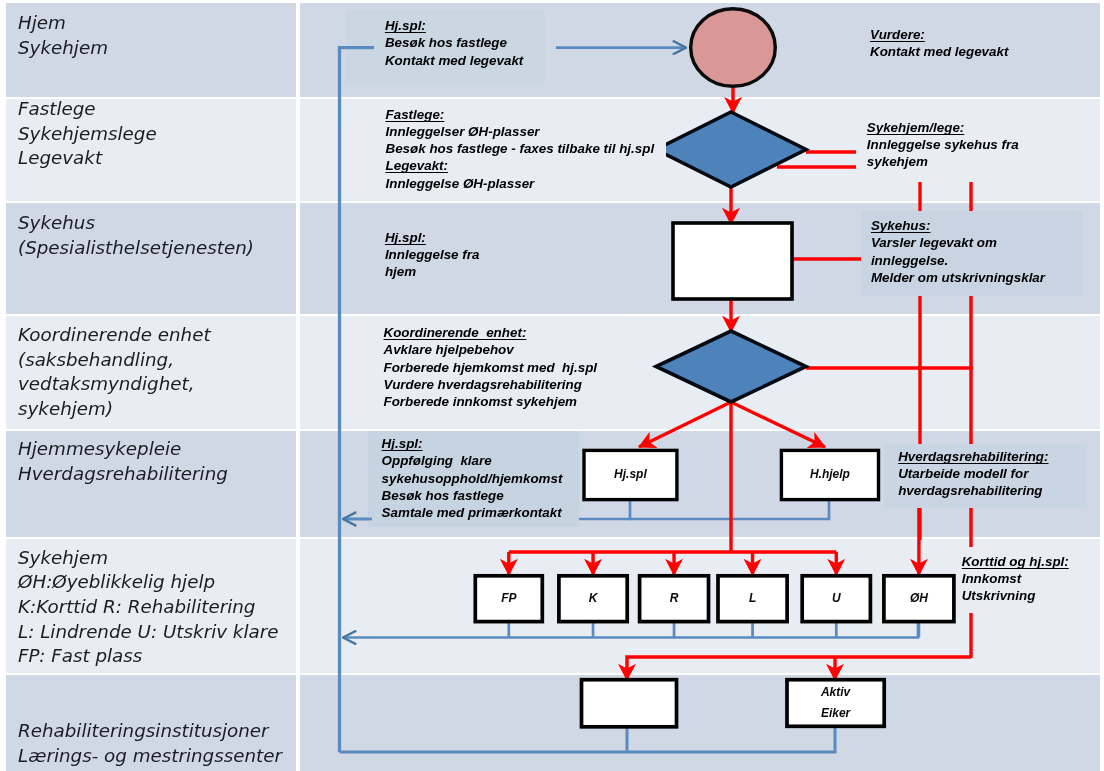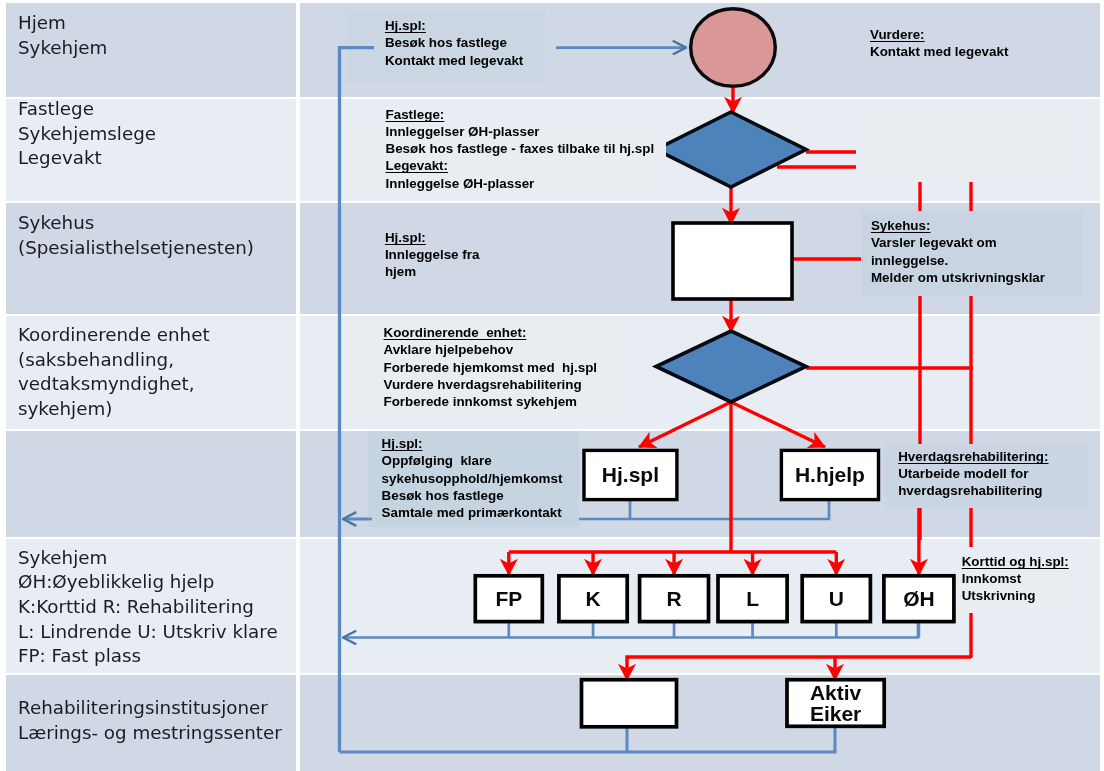--- a/index.html
+++ b/index.html
@@ -1,31 +1,31 @@
 <!DOCTYPE html>
 <html><head>
 <meta charset="utf-8">
 <style>
   html,body{margin:0;padding:0;background:#fff;}
   body{width:1104px;height:771px;overflow:hidden;
        font-family:"Liberation Sans",sans-serif;}
-  #page{position:relative;width:1104px;height:771px;background:#fff;}
+  #page{position:relative;width:1104px;height:771px;background:#fff;font-style:italic;}
   .band{position:absolute;left:6px;width:1094px;}
   .band.dark{background:#d0d7e5;}
   .band.light{background:#e8ecf3;}
   .divider{position:absolute;top:0;width:4px;height:771px;background:#fff;left:296px;}
   .rowlabel{position:absolute;left:18px;color:#1b1d22;font-size:18.3px;
             font-family:"DejaVu Sans",sans-serif;
             line-height:24.6px;white-space:pre;}
   svg#layer{position:absolute;left:0;top:0;}
   .notebox{position:absolute;}
   .note{position:absolute;font-size:13.4px;line-height:17.3px;color:#000;
         font-weight:bold;white-space:pre;}
   .note .hd{text-decoration:underline;text-decoration-skip-ink:none;text-underline-offset:1.5px;text-decoration-thickness:1.3px;}
-  .shapelabel{position:absolute;color:#0a0a0a;font-size:21px;font-weight:bold;
+  .shapelabel{position:absolute;color:#0a0a0a;font-size:12px;font-weight:bold;
               text-align:center;white-space:pre;display:flex;align-items:center;
               justify-content:center;line-height:21px;
               font-family:"Liberation Sans",sans-serif;}
 </style>
 </head>
 <body>
 
 <div id="page">
   <div class="band dark" style="top:3px;height:94px"></div>
   <div class="band light" style="top:99px;height:102px"></div>
@@ -38,26 +38,28 @@
 Sykehjem</div>
   <div class="rowlabel" style="top:97px">Fastlege
 Sykehjemslege
 Legevakt</div>
   <div class="rowlabel" style="top:211.3px">Sykehus
 (Spesialisthelsetjenesten)</div>
   <div class="rowlabel" style="top:323.3px">Koordinerende enhet
 (saksbehandling,
 vedtaksmyndighet,
 sykehjem)</div>
+  <div class="rowlabel" style="top:437.3px">Hjemmesykepleie
+Hverdagsrehabilitering</div>
   <div class="rowlabel" style="top:545.8px">Sykehjem
 ØH:Øyeblikkelig hjelp
 K:Korttid R: Rehabilitering
 L: Lindrende U: Utskriv klare
 FP: Fast plass</div>
-  <div class="rowlabel" style="top:696px">Rehabiliteringsinstitusjoner
+  <div class="rowlabel" style="top:719px">Rehabiliteringsinstitusjoner
 Lærings- og mestringssenter</div>
   <div class="divider"></div>
   <svg id="layer" width="1104" height="771" viewBox="0 0 1104 771">
    <defs>
      <marker id="redarrow" viewBox="0 0 12 12" refX="10.8" refY="6" markerWidth="5.3" markerHeight="5.3" orient="auto-start-reverse">
        <path d="M 0 0 L 11.4 6 L 0 12 L 3.1 6 Z" fill="#ff0000"></path>
      </marker>
      <marker id="bluearrow" viewBox="0 0 13 13" refX="12" refY="6.5" markerWidth="5.6" markerHeight="5.6" orient="auto-start-reverse">
        <path d="M 0.6 0.6 L 12 6.5 L 0.6 12.4" fill="none" stroke="#46769f" stroke-width="2.0" stroke-linecap="butt" stroke-linejoin="miter"></path>
      </marker>
@@ -110,20 +112,21 @@
   <rect x="581.5" y="679.7" width="95.0" height="47.1" fill="#fff" stroke="#000" stroke-width="3.7"></rect>
   <rect x="787.0" y="679.7" width="97.2" height="46.6" fill="#fff" stroke="#000" stroke-width="3.7"></rect>
   </svg>
   <div class="notebox" style="left:346px;top:10px;width:199px;height:73px;background:#cbd6e3"></div>
   <div class="note" style="left:384.9px;top:17.2px"><span class="hd">Hj.spl:</span><br><span>Besøk hos fastlege</span><br><span>Kontakt med legevakt</span></div>
   <div class="notebox" style="left:862px;top:21px;width:222px;height:55px;background:#d0d7e5"></div>
   <div class="note" style="left:870.0px;top:26.2px"><span class="hd">Vurdere:</span><br><span>Kontakt med legevakt</span></div>
   <div class="notebox" style="left:346px;top:122px;width:320px;height:73px;background:#e9edf2"></div>
   <div class="note" style="left:385.5px;top:105.5px"><span class="hd">Fastlege:</span><br><span>Innleggelser ØH-plasser</span><br><span>Besøk hos fastlege - faxes tilbake til hj.spl</span><br><span class="hd">Legevakt:</span><br><span>Innleggelse ØH-plasser</span></div>
   <div class="notebox" style="left:861px;top:111px;width:222px;height:71px;background:#e9edf2"></div>
+  <div class="note" style="left:866.8px;top:118.7px"><span class="hd">Sykehjem/lege:</span><br><span>Innleggelse sykehus fra</span><br><span>sykehjem</span></div>
   <div class="notebox" style="left:346px;top:223px;width:199px;height:57px;background:#d0d7e5"></div>
   <div class="note" style="left:384.9px;top:228.7px"><span class="hd">Hj.spl:</span><br><span>Innleggelse fra</span><br><span>hjem</span></div>
   <div class="notebox" style="left:861px;top:211px;width:222px;height:85px;background:#c8d4e2"></div>
   <div class="note" style="left:870.9px;top:217.0px"><span class="hd">Sykehus:</span><br><span>Varsler legevakt om</span><br><span>innleggelse.</span><br><span>Melder om utskrivningsklar</span></div>
   <div class="notebox" style="left:346px;top:318px;width:280px;height:99px;background:#e9edf2"></div>
   <div class="note" style="left:383.5px;top:324.1px"><span class="hd">Koordinerende  enhet:</span><br><span>Avklare hjelpebehov</span><br><span>Forberede hjemkomst med  hj.spl</span><br><span>Vurdere hverdagsrehabilitering</span><br><span>Forberede innkomst sykehjem</span></div>
   <div class="notebox" style="left:368px;top:431px;width:210.5px;height:96px;background:#c6d3e1"></div>
   <div class="note" style="left:381.6px;top:435.1px"><span class="hd">Hj.spl:</span><br><span>Oppfølging  klare</span><br><span>sykehusopphold/hjemkomst</span><br><span>Besøk hos fastlege</span><br><span>Samtale med primærkontakt</span></div>
   <div class="notebox" style="left:884px;top:444px;width:203px;height:64px;background:#c9d5e2"></div>
   <div class="note" style="left:898.2px;top:447.8px"><span class="hd">Hverdagsrehabilitering:</span><br><span>Utarbeide modell for</span><br><span>hverdagsrehabilitering</span></div>

